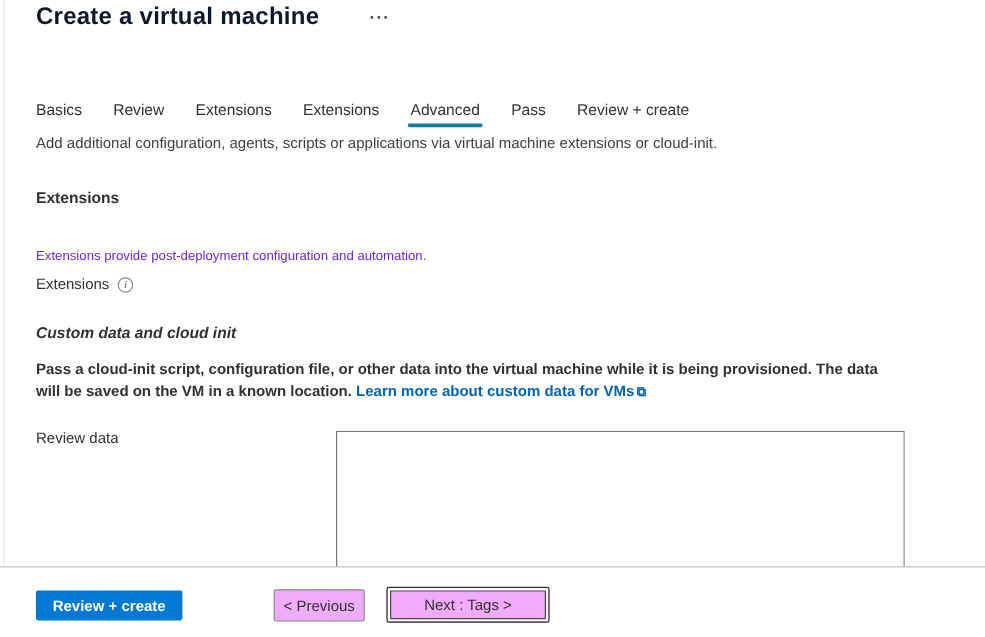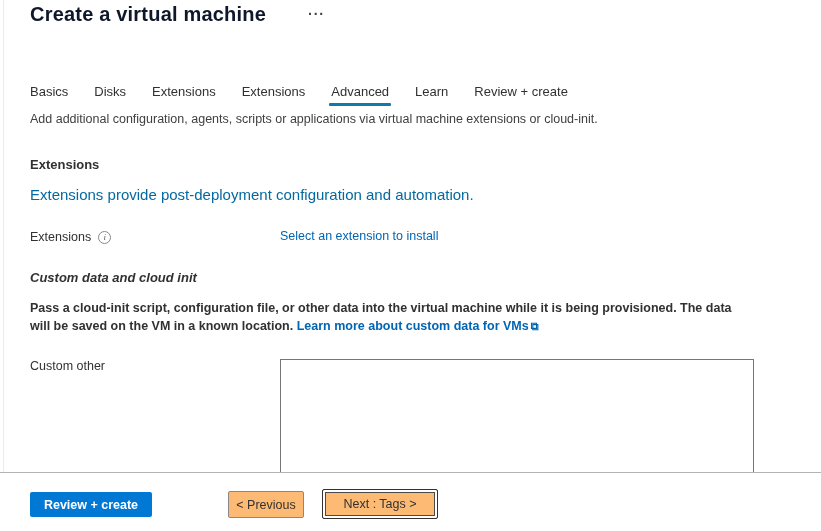--- a/index.html
+++ b/index.html
@@ -44,22 +44,22 @@
   .intro {
     position: absolute; left: 30px; top: 112px; width: 720px;
     font-size: 12.5px; color: #404040;
   }
   .section-heading {
     position: absolute; left: 30px;
     font-size: 13px; font-weight: 700; color: #323130;
   }
   .heading-extensions { top: 157px; }
   .ext-desc {
-    position: absolute; left: 30px; top: 186px;
-    font-size: 15px; color: #0369a1;
+    position: absolute; left: 30px; top: 208px;
+    font-size: 11px; color: #6d28d9;
   }
   .field-row-extensions {
     position: absolute; left: 30px; top: 230px; width: 723px;
     display: flex; align-items: center;
   }
   .field-label { font-size: 12.5px; color: #323130; }
   .info-icon {
     display: inline-flex; align-items: center; justify-content: center;
     width: 13px; height: 13px; margin-left: 7px;
     border: 1px solid #8a8886; border-radius: 50%;
@@ -98,64 +98,63 @@
   .btn {
     position: absolute; font-family: "Liberation Sans", sans-serif;
     font-size: 12.5px; cursor: pointer; border-radius: 2px;
     display: inline-flex; align-items: center; justify-content: center;
   }
   .btn-primary {
     left: 30px; top: 19px; width: 122px; height: 25px;
     background: #0078d4; color: #ffffff; font-weight: 700; border: none;
   }
   .btn-secondary {
-    background: #fdba74; color: #323130; border: 1px solid #8a8886;
+    background: #f0abfc; color: #323130; border: 1px solid #8a8886;
   }
   .btn-previous { left: 228px; top: 18px; width: 76px; height: 27px; }
   .btn-next {
-    left: 322px; top: 16px; width: 116px; height: 30px;
+    left: 322px; top: 16px; width: 136px; height: 30px;
     border: 1px solid #323130;
     box-shadow: inset 0 0 0 2px #ffffff, inset 0 0 0 3px #4a4a4a;
   }
 </style>
 </head>
 <body>
 
 <div class="left-edge"></div>
 
 <h1 class="page-title">Create a virtual machine</h1>
 <span class="more-menu">···</span>
 
 <nav class="tabs">
   <div class="tab">Basics</div>
-  <div class="tab">Disks</div>
+  <div class="tab">Review</div>
   <div class="tab">Extensions</div>
   <div class="tab">Extensions</div>
   <div class="tab active">Advanced</div>
-  <div class="tab">Learn</div>
+  <div class="tab">Pass</div>
   <div class="tab">Review + create</div>
 </nav>
 
 <p class="intro">Add additional configuration, agents, scripts or applications via virtual machine extensions or cloud-init.</p>
 
 <h2 class="section-heading heading-extensions">Extensions</h2>
 <p class="ext-desc">Extensions provide post-deployment configuration and automation.</p>
 
 <div class="field-row-extensions">
   <span class="field-label">Extensions</span>
   <span class="info-icon">i</span>
-  <a class="link ext-link">Select an extension to install</a>
 </div>
 
 <h2 class="section-heading heading-custom">Custom data and cloud init</h2>
 
 <p class="custom-desc"><span>Pass a cloud-init script, configuration file, or other data into the virtual machine </span><strong>while it is being provisioned</strong><span>. The data will be saved on the VM in a known location. </span><a class="link">Learn more about custom data for VMs</a><span class="external-icon">⧉</span></p>
 
 <div class="field-row-custom">
-  <span class="field-label">Custom other</span>
+  <span class="field-label">Review data</span>
 </div>
 <div class="textarea-clip">
   <textarea class="custom-textarea" style=""></textarea>
 </div>
 
 <div class="footer-divider"></div>
 <div class="footer">
   <button class="btn btn-primary">Review + create</button>
   <button class="btn btn-secondary btn-previous">&lt; Previous</button>
   <button class="btn btn-secondary btn-next">Next : Tags &gt;</button>

